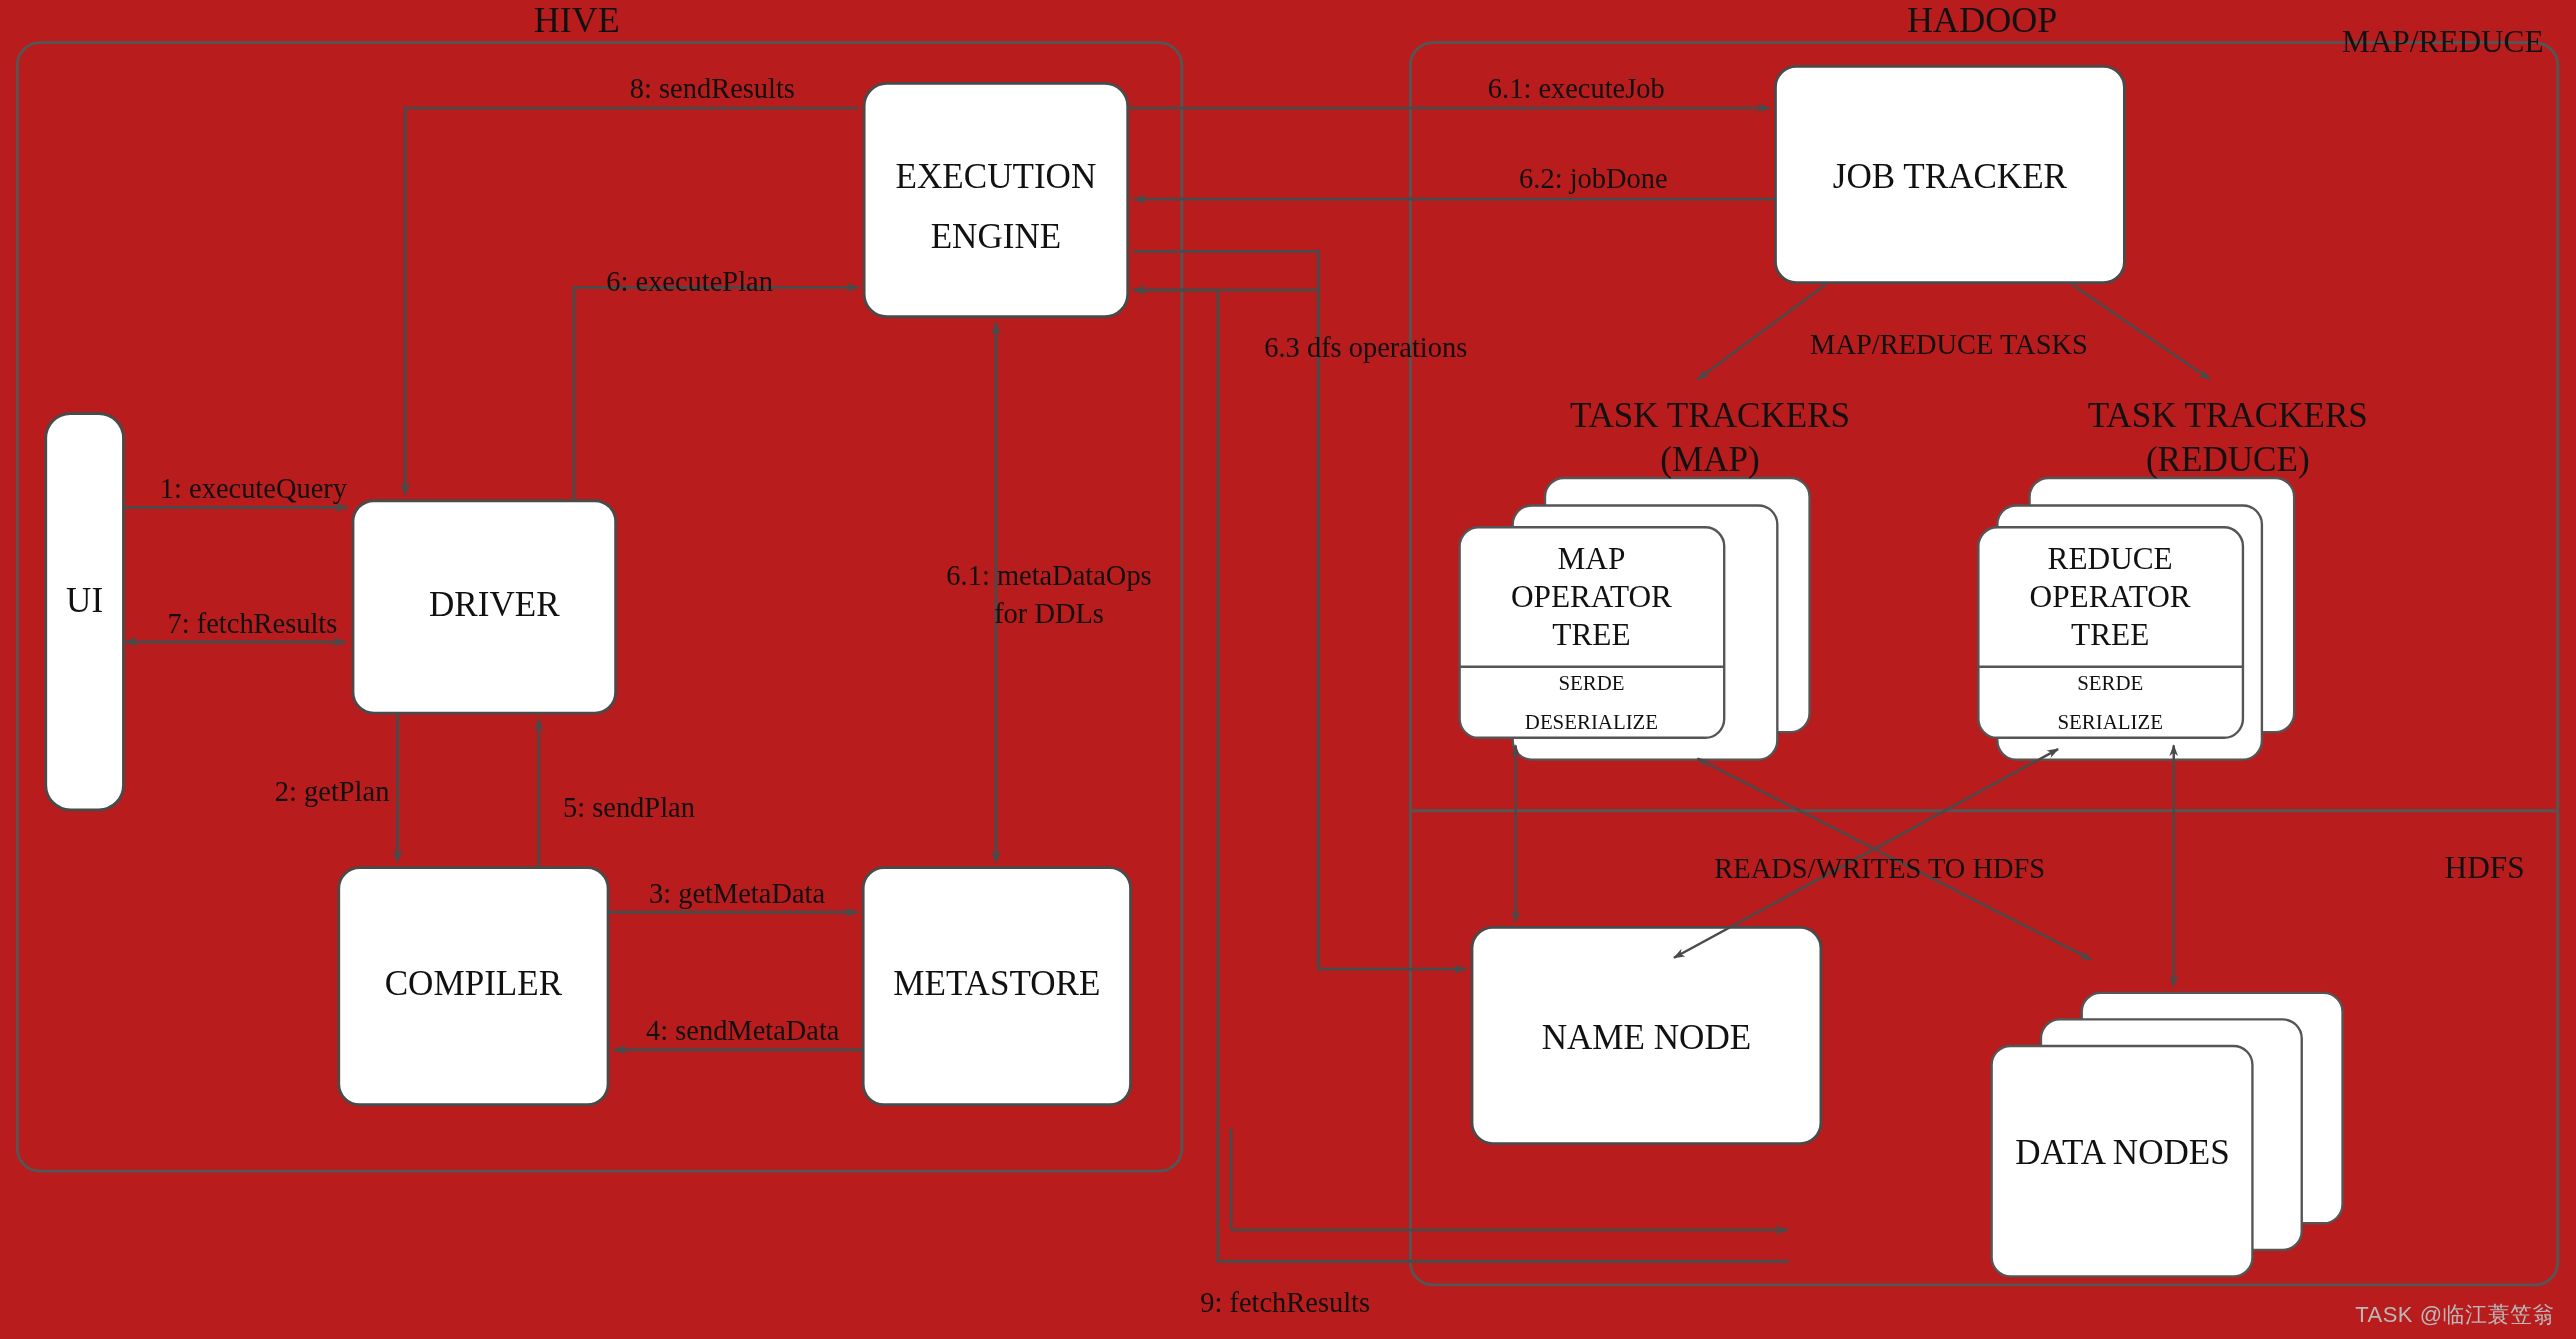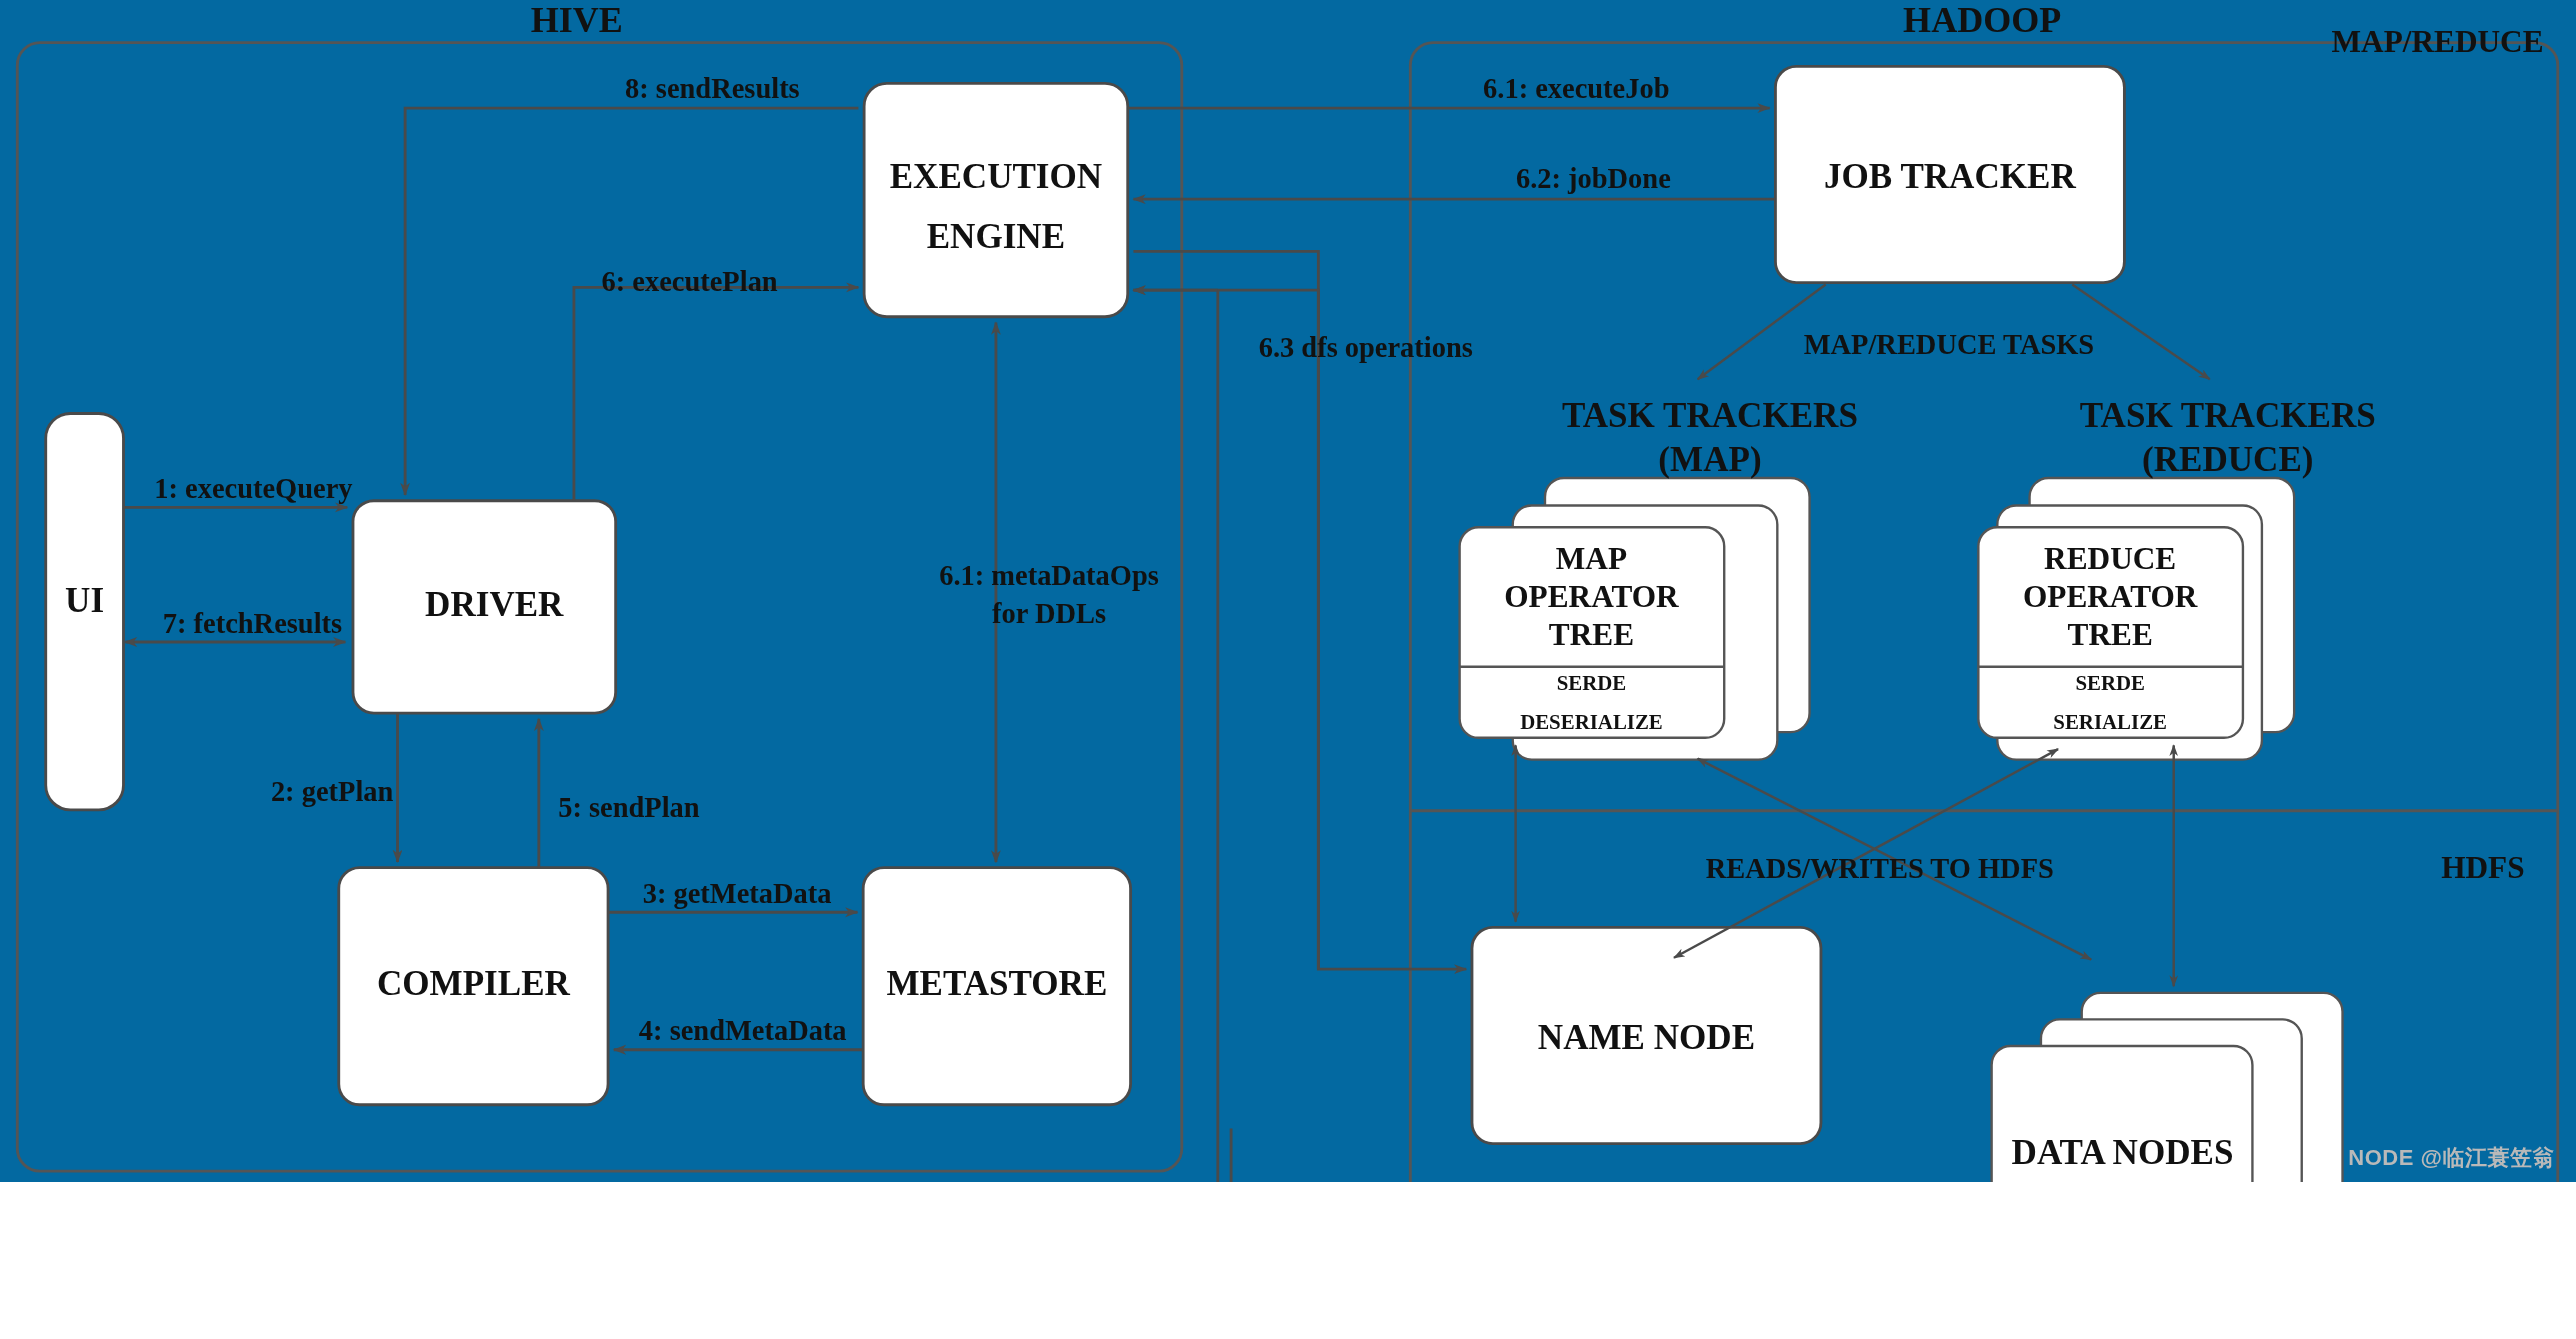--- a/index.html
+++ b/index.html
@@ -6,24 +6,23 @@
     margin: 0;
     padding: 0;
     background: #ffffff;
   }
   body {
     font-family: "Liberation Serif", "DejaVu Serif", serif;
   }
   #stage {
     position: relative;
     width: 2576px;
-    height: 1182px;
-    background: #0369a1;
+    height: 1339px;
+    background: #b91c1c;
     overflow: hidden;
-    font-weight: bold;
   }
   svg#diagram {
     position: absolute;
     left: 0; top: 0;
     width: 2576px;
     height: 1339px;
   }
   .box-fill   { fill: #ffffff; stroke: #4a4a4a; stroke-width: 3; }
   .box-fill-d { fill: #ffffff; stroke: #555555; stroke-width: 2.5; }
   .group-box  { fill: none; stroke: #555555; stroke-width: 3; }
@@ -197,15 +196,15 @@
     <text class="t-label mid" x="1106" y="657">for DDLs</text>
 
     <text class="t-label mid" x="1662" y="103">6.1: executeJob</text>
     <text class="t-label mid" x="1680" y="198">6.2: jobDone</text>
     <text class="t-label mid" x="1440" y="376">6.3 dfs operations</text>
     <text class="t-label mid" x="2055" y="373">MAP/REDUCE TASKS</text>
     <text class="t-label mid" x="1982" y="926">READS/WRITES TO HDFS</text>
     <text class="t-label mid" x="1355" y="1384">9: fetchResults</text>
   </svg>
 
-  <div id="watermark">NODE @临江蓑笠翁</div>
+  <div id="watermark">TASK @临江蓑笠翁</div>
 </div>
 
 
 </body></html>

